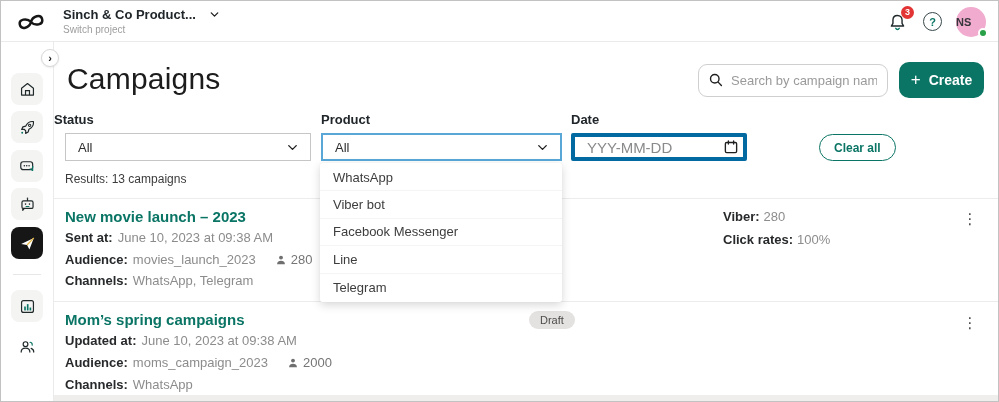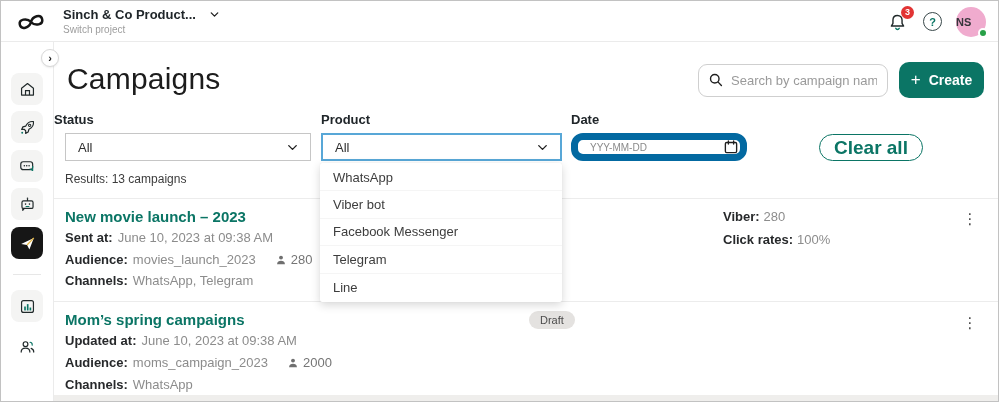--- a/index.html
+++ b/index.html
@@ -37,24 +37,24 @@
   .search-box input::placeholder { color:#9a9a9a; }
   .search-ic { position:absolute; left:9px; top:7px; }
 
   .create-btn { position:absolute; left:845px; top:20px; width:85px; height:36px; border:none; border-radius:10px; background:#0b7565; color:#fff; display:flex; align-items:center; justify-content:center; gap:8px; font-size:14px; font-weight:700; cursor:pointer; font-family:inherit; }
   .plus-glyph { font-size:17px; font-weight:400; line-height:1; margin-top:-1px; }
 
   .flt-label { position:absolute; top:70px; font-size:13px; font-weight:700; color:#20262a; }
   .select { position:absolute; top:91px; height:28px; border:1px solid #c6c6c6; border-radius:0; background:#fff; display:flex; align-items:center; justify-content:space-between; padding:0 10px 0 12px; font-size:13px; color:#2e2e2e; cursor:pointer; }
   .select.focused { border:2px solid #58a7d7; }
   .date-box { position:absolute; left:517px; top:91px; width:176px; height:28px; }
-  .date-box input { width:100%; height:100%; border:7px solid #0369a1; border-radius:12px; padding:0 32px 0 12px; font-size:10px; color:#333; outline:none; font-family:inherit; }
+  .date-box input { width:100%; height:100%; border:4px solid #0369a1; border-radius:2px; padding:0 32px 0 12px; font-size:15px; color:#333; outline:none; font-family:inherit; }
   .date-box input::placeholder { color:#8a8a8a; }
   .cal-ic { position:absolute; right:7px; top:5px; }
-  .clear-btn { position:absolute; left:765px; top:92px; height:27px; padding:0 14px; border:1.5px solid #0b7565; border-radius:15px; background:#fff; color:#0b7565; font-size:19px; font-weight:700; display:flex; align-items:center; cursor:pointer; font-family:inherit; }
+  .clear-btn { position:absolute; left:765px; top:92px; height:27px; padding:0 14px; border:1.5px solid #0b7565; border-radius:15px; background:#fff; color:#0b7565; font-size:12px; font-weight:700; display:flex; align-items:center; cursor:pointer; font-family:inherit; }
 
   .dropdown { position:absolute; left:266px; top:121px; width:242px; background:#fff; border-radius:2px; box-shadow:0 3px 10px rgba(0,0,0,.16), 0 0 1px rgba(0,0,0,.1); z-index:20; padding:1px 0; }
   .dd-item { height:27.4px; display:flex; align-items:center; padding-left:13px; font-size:13px; color:#3d3d3d; cursor:pointer; border-bottom:1px solid #f5f5f5; }
   .dd-item:last-child { border-bottom:none; }
 
   .results { position:absolute; left:11px; top:130px; font-size:12px; color:#3c3c3c; }
   .hdivider { position:absolute; left:0; right:0; height:1px; background:#ececec; }
 
   .c-title { position:absolute; font-size:15px; font-weight:700; color:#0b7565; cursor:pointer; }
   .meta { position:absolute; font-size:13px; color:#8c8c8c; display:flex; align-items:center; gap:5px; white-space:nowrap; }
@@ -220,22 +220,22 @@
     </div>
 
     <button class="clear-btn">
       <span>Clear all</span>
     </button>
 
     <div class="dropdown">
       <div class="dd-item">WhatsApp</div>
       <div class="dd-item">Viber bot</div>
       <div class="dd-item">Facebook Messenger</div>
+      <div class="dd-item">Line</div>
       <div class="dd-item">Telegram</div>
-      <div class="dd-item">Line</div>
     </div>
 
     <div class="results">Results: 13 campaigns</div>
     <div class="hdivider" style="top:156px"></div>
 
     <div>
       <a class="c-title" style="left:11px;top:166px">New movie launch – 2023</a>
 
       <div class="meta" style="left:11px;top:188px">
         <b>Sent at:</b>

